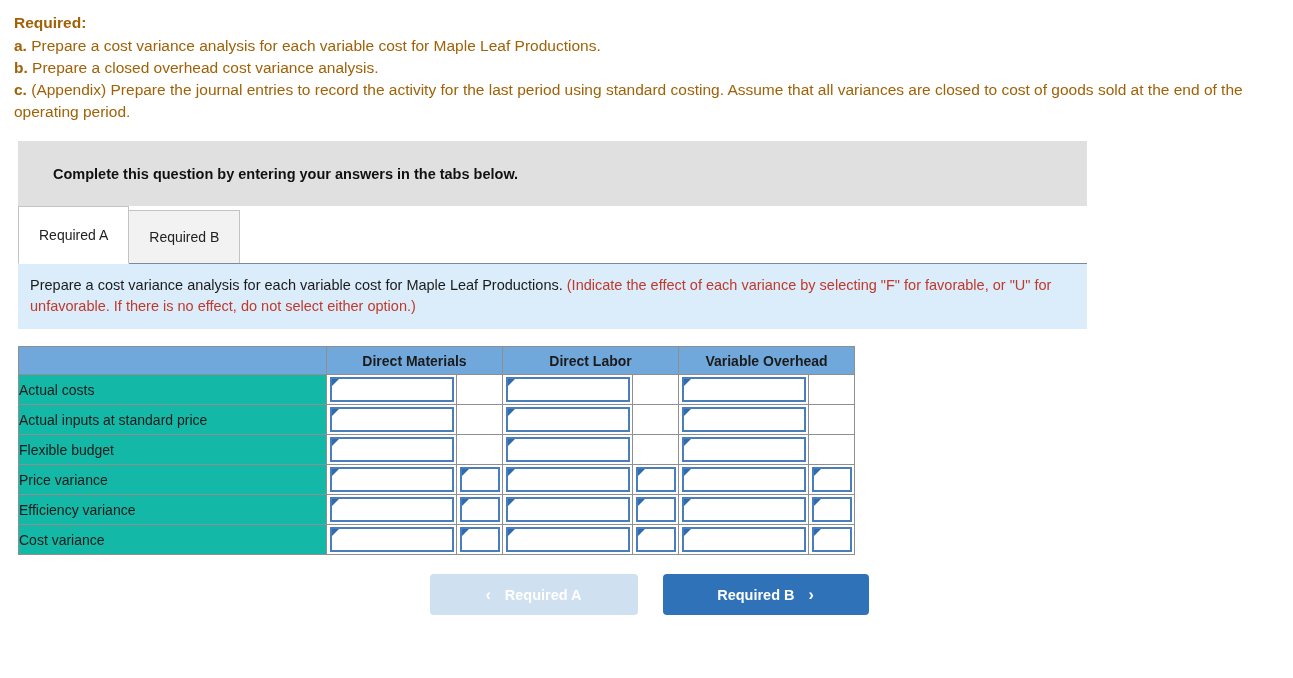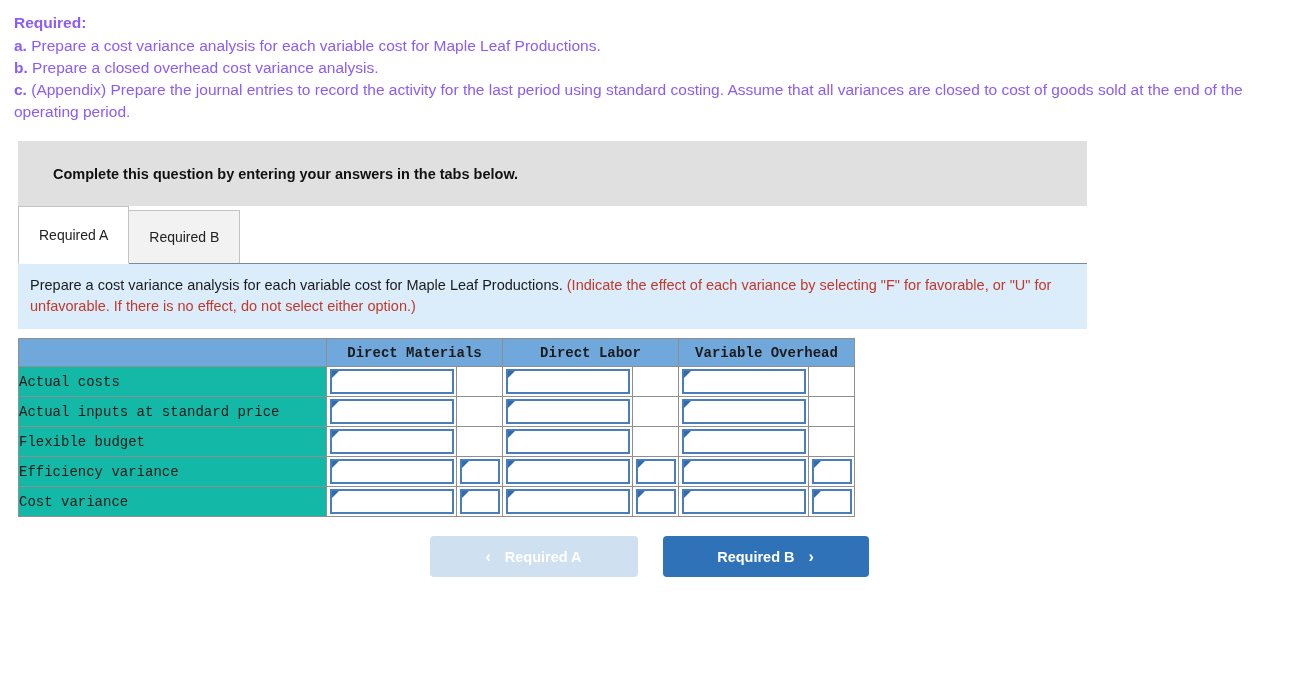--- a/index.html
+++ b/index.html
@@ -13,21 +13,21 @@
     font-family: "Liberation Sans", sans-serif;
     color: #222222;
     overflow: hidden;
   }
 
   
   .required-block {
     padding: 12px 17px 0 14px;
     font-size: 15.5px;
     line-height: 22px;
-    color: #8b5cf6;
+    color: #a16207;
   }
   .required-heading {
     font-weight: bold;
     font-size: 15.5px;
     margin-bottom: 1px;
   }
   .req-line {
     white-space: normal;
   }
   .req-letter {
@@ -95,22 +95,21 @@
     position: relative;
     top: -1px;
   }
   .red-note {
     color: #c0392b;
   }
 
   
   .table-wrap {
     margin-left: 18px;
-    margin-top: 8px;
-    font-family: Liberation Mono, monospace;
+    margin-top: 16px;
   }
   table.variance {
     border-collapse: collapse;
     table-layout: fixed;
   }
   table.variance th,
   table.variance td {
     border: 1px solid #8f8f8f;
     padding: 0;
     margin: 0;
@@ -304,20 +303,41 @@
         <td class="cell-input">
             <div class="inbox wide"></div>
           </td>
         <td class="cell-empty"></td>
         <td class="cell-input">
             <div class="inbox wide"></div>
           </td>
         <td class="cell-empty"></td>
       </tr>
 
+      <tr>
+        <td class="rowlabel">Price variance</td>
+        <td class="cell-input">
+            <div class="inbox wide"></div>
+          </td>
+        <td class="cell-fu">
+            <div class="inbox narrow"></div>
+          </td>
+        <td class="cell-input">
+            <div class="inbox wide"></div>
+          </td>
+        <td class="cell-fu">
+            <div class="inbox narrow"></div>
+          </td>
+        <td class="cell-input">
+            <div class="inbox wide"></div>
+          </td>
+        <td class="cell-fu">
+            <div class="inbox narrow"></div>
+          </td>
+      </tr>
 
       <tr>
         <td class="rowlabel">Efficiency variance</td>
         <td class="cell-input">
             <div class="inbox wide"></div>
           </td>
         <td class="cell-fu">
             <div class="inbox narrow"></div>
           </td>
         <td class="cell-input">

